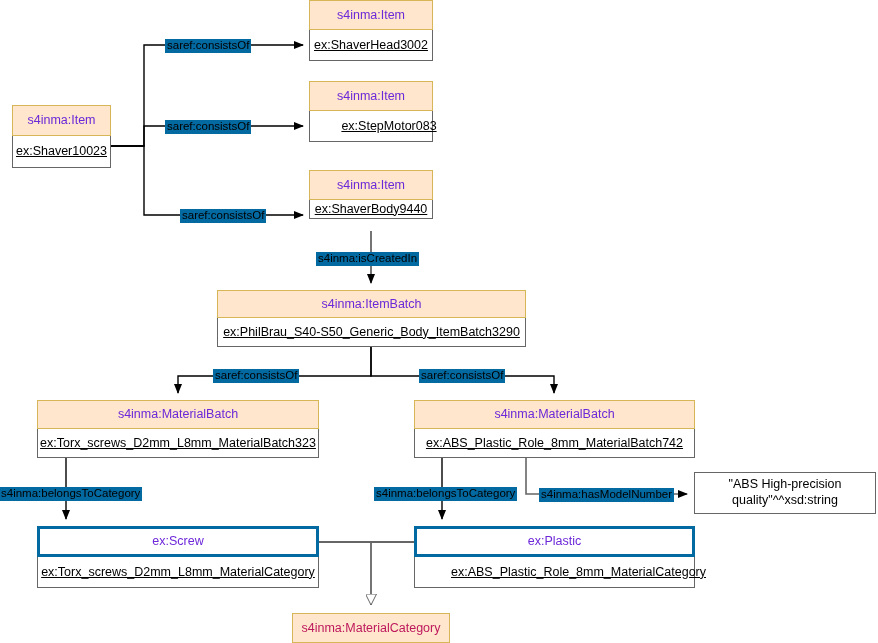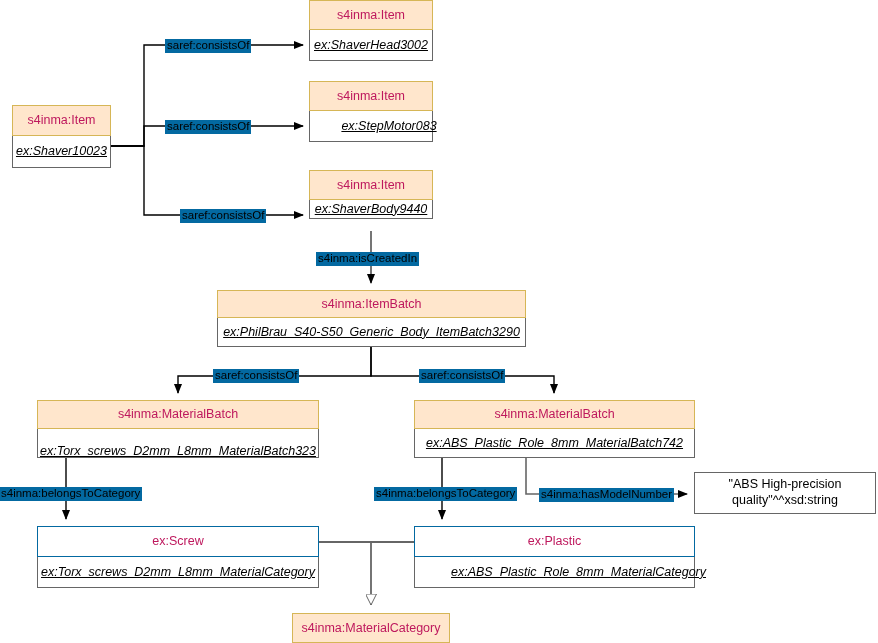--- a/index.html
+++ b/index.html
@@ -26,21 +26,21 @@
   }
   .node {
     position: absolute;
     box-sizing: border-box;
     background: #ffffff;
   }
   
   .node .hdr {
     box-sizing: border-box;
     background: #ffe6cc;
-    color: #be185d;
+    color: #6d28d9;
     text-align: center;
     font-size: 12.5px;
     line-height: 1;
     display: flex;
     align-items: center;
     justify-content: center;
     border: 1px solid #d6b656;
     white-space: nowrap;
   }
   .node .inst {
@@ -52,26 +52,25 @@
     line-height: 1;
     display: flex;
     align-items: center;
     justify-content: center;
     border: 1px solid #666666;
     border-top: none;
     white-space: nowrap;
   }
   .node .inst span.u {
     text-decoration: underline;
-    font-style: italic;
   }
   
   .node.plain .hdr {
     background: #ffffff;
-    border: 1px solid #0369a1;
+    border: 3px solid #0369a1;
   }
   
   .node.literal {
     border: 1px solid #666666;
     background: #ffffff;
     color: #000000;
     font-size: 12.5px;
     line-height: 1.25;
     text-align: center;
     display: flex;
@@ -204,21 +203,21 @@
 
   <div class="node" style="left:217px; top:290px; width:309px;">
     <div class="hdr" style="height:28px;">s4inma:ItemBatch</div>
     <div class="inst" style="height:29px;">
       <span class="u">ex:PhilBrau_S40-S50_Generic_Body_ItemBatch3290</span>
     </div>
   </div>
 
   <div class="node" style="left:37px; top:400px; width:282px;">
     <div class="hdr" style="height:29px;">s4inma:MaterialBatch</div>
-    <div class="inst" style="height:29px;align-items:flex-end;">
+    <div class="inst" style="height:29px;">
       <span class="u">ex:Torx_screws_D2mm_L8mm_MaterialBatch323</span>
     </div>
   </div>
 
   <div class="node" style="left:414px; top:400px; width:281px;">
     <div class="hdr" style="height:29px;">s4inma:MaterialBatch</div>
     <div class="inst" style="height:29px;">
       <span class="u">ex:ABS_Plastic_Role_8mm_MaterialBatch742</span>
     </div>
   </div>

